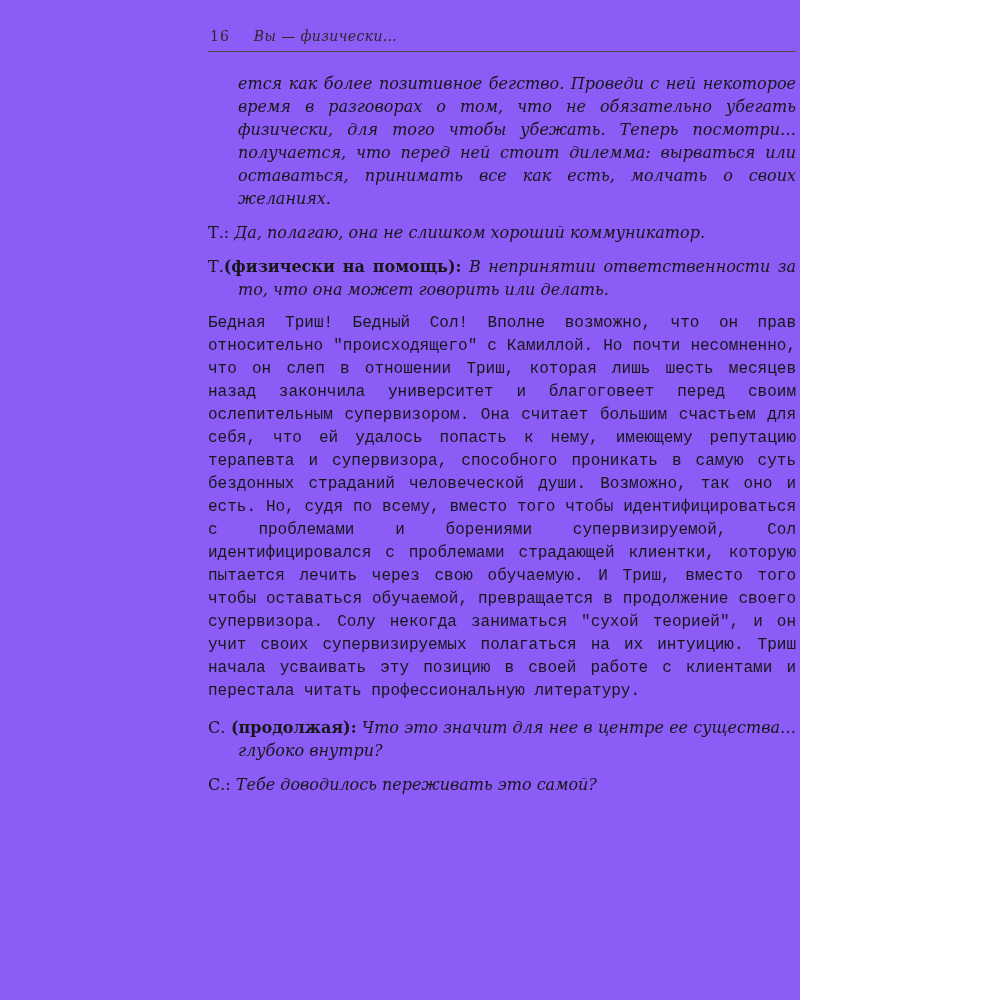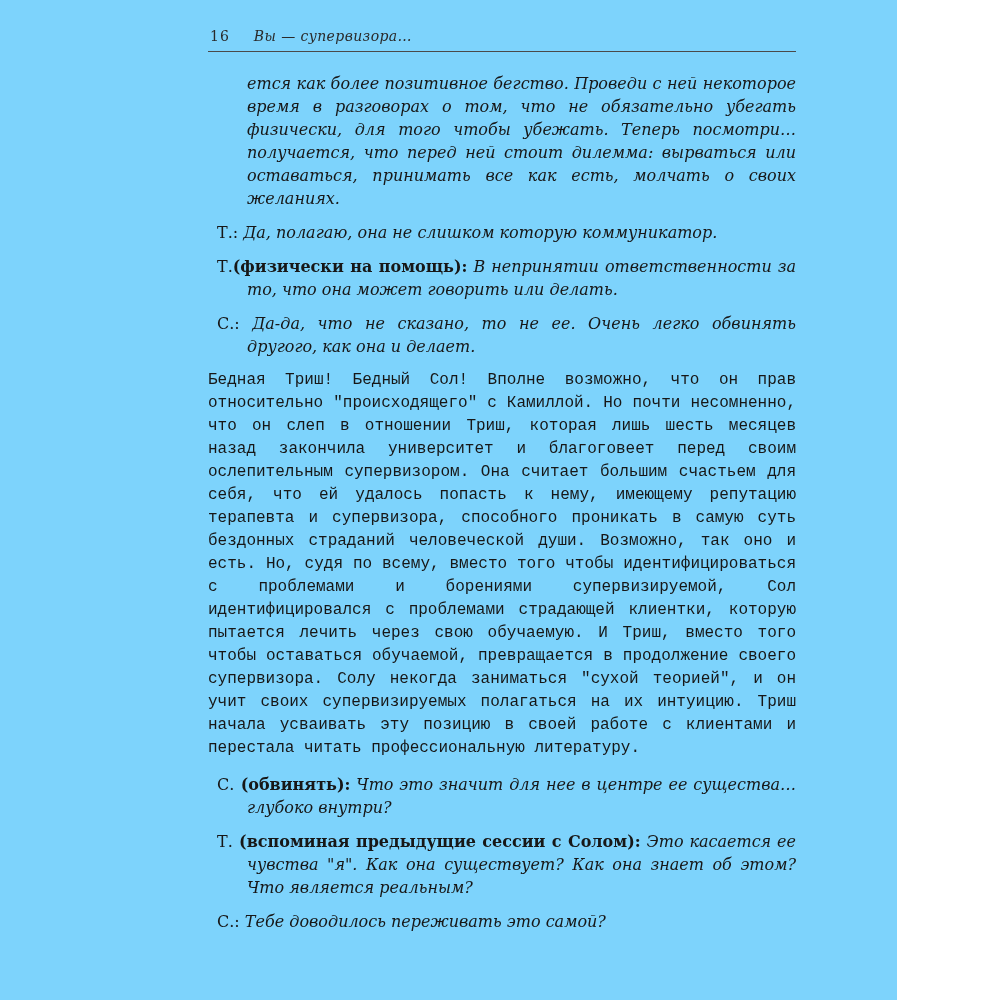--- a/index.html
+++ b/index.html
@@ -2,23 +2,23 @@
 <html lang="ru"><head>
 <meta charset="utf-8">
 <style>
   html, body {
     margin: 0;
     padding: 0;
     background: #ffffff;
   }
   .page {
     position: relative;
-    width: 897px;
+    width: 800px;
     height: 1000px;
-    background: #7dd3fc;
+    background: #8b5cf6;
     overflow: hidden;
     font-family: "DejaVu Serif", "Liberation Serif", serif;
     color: #171717;
   }
   .content {
     position: absolute;
     left: 208px;
     top: 28px;
     width: 588px;
   }
@@ -44,21 +44,21 @@
     margin: 7px 0 0 0;
   }
   .body-text {
     margin-top: 20px;
     font-size: 16px;
     line-height: 23px;
     text-align: justify;
     hyphens: auto;
   }
   .body-text p {
-    margin: 0 0 11px 9px;
+    margin: 0 0 11px 0;
   }
   .cont {
     padding-left: 30px;
     font-style: italic;
   }
   .dialogue {
     padding-left: 30px;
     text-indent: -30px;
     font-style: italic;
   }
@@ -76,38 +76,36 @@
   }
 </style>
 </head>
 <body>
 
 <div class="page">
   <div class="content">
 
     <div class="header">
       <span class="page-num">16</span>
-      <span class="running-title">Вы — супервизора…</span>
+      <span class="running-title">Вы — физически…</span>
     </div>
     <hr class="rule">
 
     <div class="body-text">
 
       <p class="cont">ется как более позитивное бегство. Проведи с ней некоторое время в разговорах о том, что не обязательно убегать физически, для того чтобы убежать. Теперь посмотри… получается, что перед ней стоит дилемма: вырваться или оставаться, принимать все как есть, молчать о своих желаниях.</p>
 
-      <p class="dialogue"><span class="label">Т.:</span><span> Да, полагаю, она не слишком которую коммуникатор.</span></p>
+      <p class="dialogue"><span class="label">Т.:</span><span> Да, полагаю, она не слишком хороший коммуникатор.</span></p>
 
 
       <p class="dialogue"><span class="label">Т.</span><span class="stage">(физически на помощь):</span><span> В непринятии ответственности за то, что она может говорить или делать.</span></p>
 
-      <p class="dialogue"><span class="label">С.:</span><span> Да-да, что не сказано, то не ее. Очень легко обвинять другого, как она и делает.</span></p>
 
       <p class="narrative">Бедная Триш! Бедный Сол! Вполне возможно, что он прав относительно "происходящего" с Камиллой. Но почти несомненно, что он слеп в отношении Триш, которая лишь шесть месяцев назад закончила университет и благоговеет перед своим ослепительным супервизором. Она считает большим счастьем для себя, что ей удалось попасть к нему, имеющему репутацию терапевта и супервизора, способного проникать в самую суть бездонных страданий человеческой души. Возможно, так оно и есть. Но, судя по всему, вместо того чтобы идентифицироваться с проблемами и борениями супервизируемой, Сол идентифицировался с проблемами страдающей клиентки, которую пытается лечить через свою обучаемую. И Триш, вместо того чтобы оставаться обучаемой, превращается в продолжение своего супервизора. Солу некогда заниматься "сухой теорией", и он учит своих супервизируемых полагаться на их интуицию. Триш начала усваивать эту позицию в своей работе с клиентами и перестала читать профессиональную литературу.</p>
 
-      <p class="dialogue"><span class="label">С.</span><span class="stage"> (обвинять):</span><span> Что это значит для нее в центре ее существа… глубоко внутри?</span></p>
+      <p class="dialogue"><span class="label">С.</span><span class="stage"> (продолжая):</span><span> Что это значит для нее в центре ее существа… глубоко внутри?</span></p>
 
-      <p class="dialogue"><span class="label">Т.</span><span class="stage"> (вспоминая предыдущие сессии с Солом):</span><span> Это касается ее чувства "я". Как она существует? Как она знает об этом? Что является реальным?</span></p>
 
       <p class="dialogue"><span class="label">С.:</span><span> Тебе доводилось переживать это самой?</span></p>
 
     </div>
   </div>
 </div>
 
 </body></html>

